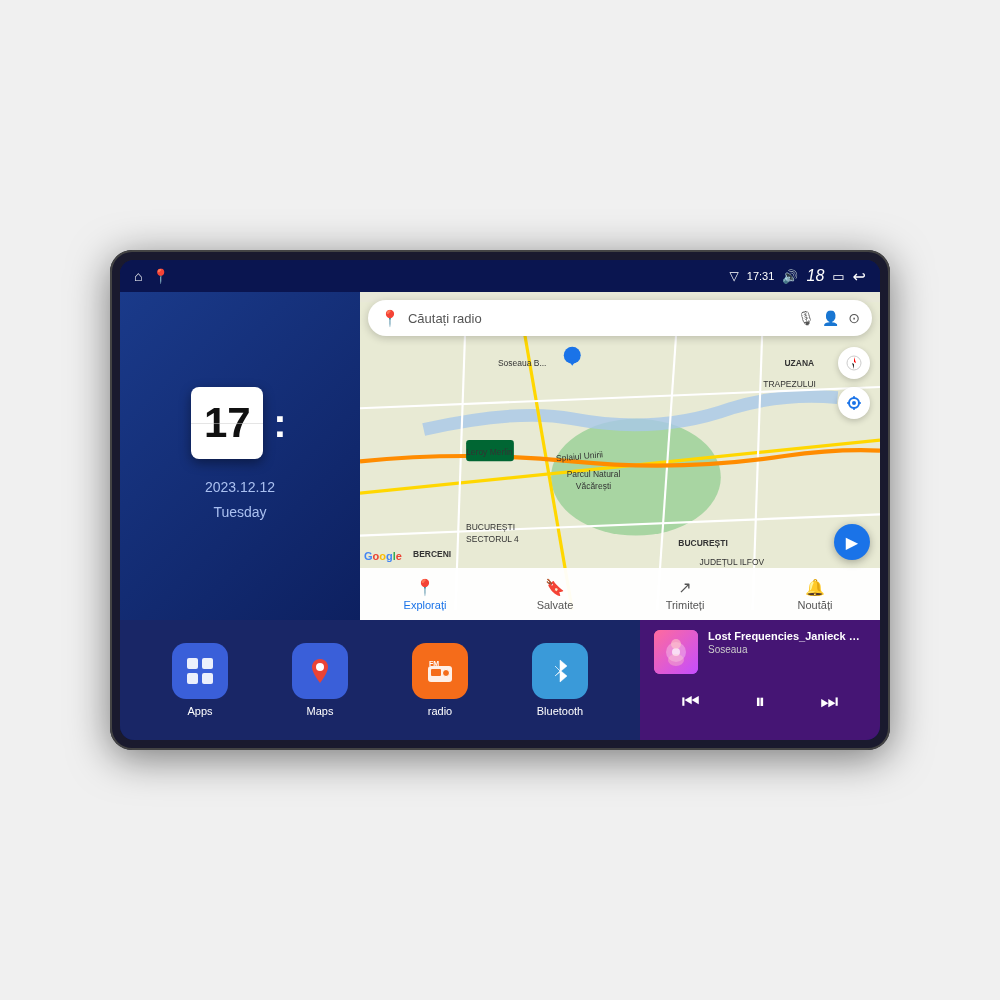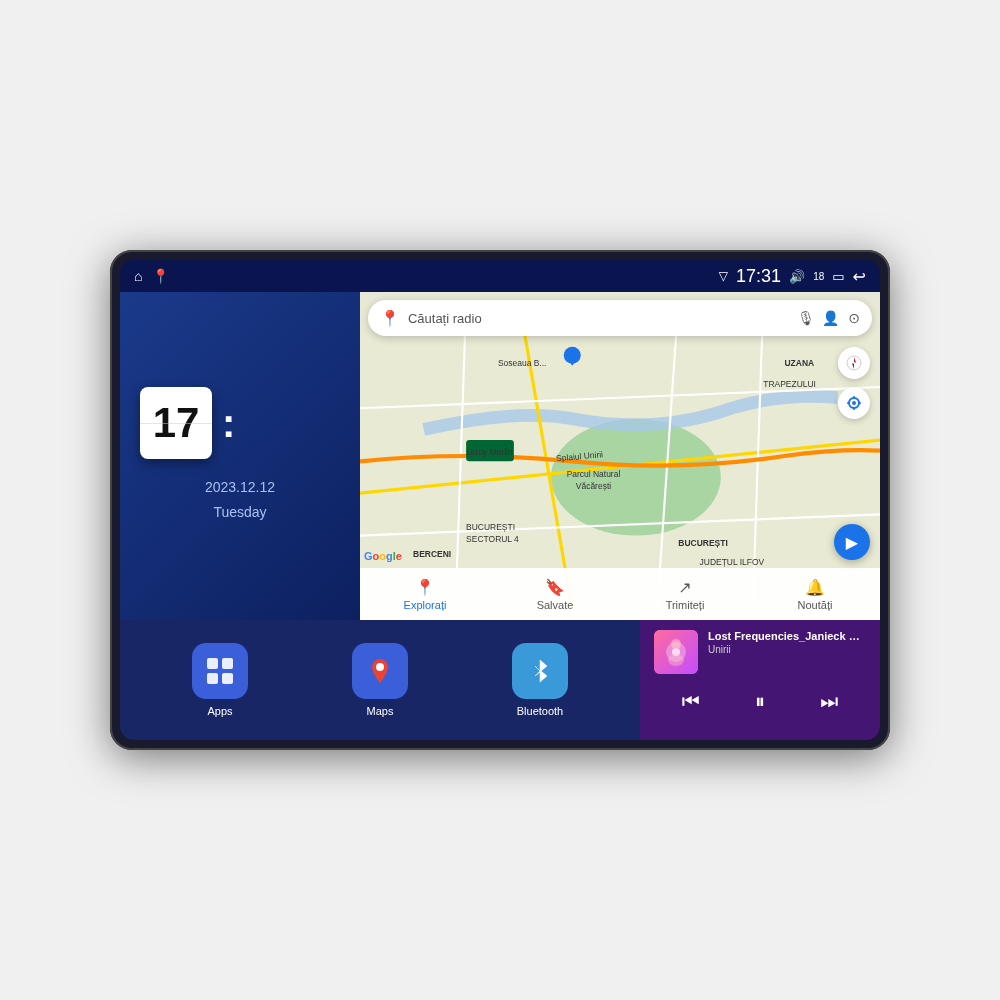--- a/index.html
+++ b/index.html
@@ -53,21 +53,21 @@
       gap: 8px;
       align-items: center;
       font-size: 13px;
       color: #fff;
     }
     .status-icon {
       color: #fff;
       font-size: 14px;
     }
     .status-time {
-      font-size: 18px;
+      font-size: 11px;
       color: #fff;
       font-weight: 500;
     }
 
     
     .main-content {
       flex: 1;
       display: flex;
       flex-direction: column;
       overflow: hidden;
@@ -79,20 +79,21 @@
       flex: 1;
       gap: 0;
     }
 
     
     .clock-panel {
       width: 240px;
       background: linear-gradient(135deg, #1a3a8a 0%, #0d2060 100%);
       display: flex;
       flex-direction: column;
+      align-items: center;
       justify-content: center;
       padding: 20px;
       flex-shrink: 0;
     }
 
     .flip-clock {
       display: flex;
       gap: 8px;
       align-items: center;
       margin-bottom: 16px;
@@ -395,21 +396,21 @@
 
     <div class="status-bar">
       <div class="status-left">
         <span class="status-icon">⌂</span>
         <span class="status-icon">📍</span>
       </div>
       <div class="status-right">
         <span style="font-size:12px;">▽</span>
         <span class="status-time">17:31</span>
         <span>🔊</span>
-        <span style="font-size:10px;">18</span>
+        <span style="font-size:16px;font-style:italic;">18</span>
         <span style="font-size:13px;">▭</span>
         <span style="font-size:16px;">↩</span>
       </div>
     </div>
 
     <div class="main-content">
 
       <div class="top-row">
 
         <div class="clock-panel">
@@ -541,20 +542,31 @@
           <div class="app-icon-wrapper">
             <div class="app-icon maps-icon">
               <svg width="30" height="30" viewBox="0 0 30 30">
                 <path d="M15 3 C10 3 7 7 7 11 C7 17 15 27 15 27 C15 27 23 17 23 11 C23 7 20 3 15 3Z" fill="#EA4335"></path>
                 <circle cx="15" cy="11" r="4" fill="white"></circle>
               </svg>
             </div>
             <span class="app-label">Maps</span>
           </div>
 
+          <div class="app-icon-wrapper">
+            <div class="app-icon radio-icon">
+              <svg width="30" height="30" viewBox="0 0 30 30">
+                <rect x="3" y="10" width="24" height="16" rx="3" fill="white" opacity="0.9"></rect>
+                <rect x="6" y="13" width="10" height="7" rx="1" fill="#f56c1a"></rect>
+                <circle cx="21" cy="17" r="3.5" fill="#f56c1a" stroke="white" stroke-width="1"></circle>
+                <text x="4" y="10" font-size="7" fill="white" font-weight="bold">FM</text>
+              </svg>
+            </div>
+            <span class="app-label">radio</span>
+          </div>
 
           <div class="app-icon-wrapper">
             <div class="app-icon bluetooth-icon">
               <svg width="30" height="30" viewBox="0 0 30 30">
                 <path d="M15 4 L22 10 L16 15 L22 20 L15 26 L15 16 L10 20 L15 15 L10 10 L15 15 Z" fill="white" stroke="white" stroke-width="0.5"></path>
               </svg>
             </div>
             <span class="app-label">Bluetooth</span>
           </div>
 
@@ -574,21 +586,21 @@
                 </defs>
                 <circle cx="22" cy="22" r="10" fill="rgba(255,255,255,0.3)"></circle>
                 <circle cx="22" cy="22" r="4" fill="rgba(255,255,255,0.7)"></circle>
 
                 <circle cx="22" cy="14" r="5" fill="rgba(255,200,200,0.6)"></circle>
                 <ellipse cx="22" cy="30" rx="8" ry="6" fill="rgba(255,200,200,0.4)"></ellipse>
               </svg>
             </div>
             <div class="music-info">
               <div class="music-title">Lost Frequencies_Janieck Devy-...</div>
-              <div class="music-artist">Unirii</div>
+              <div class="music-artist">Soseaua</div>
             </div>
           </div>
           <div class="music-controls">
             <button class="music-btn">⏮</button>
             <button class="music-btn">⏸</button>
             <button class="music-btn">⏭</button>
           </div>
         </div>
 
       </div>

